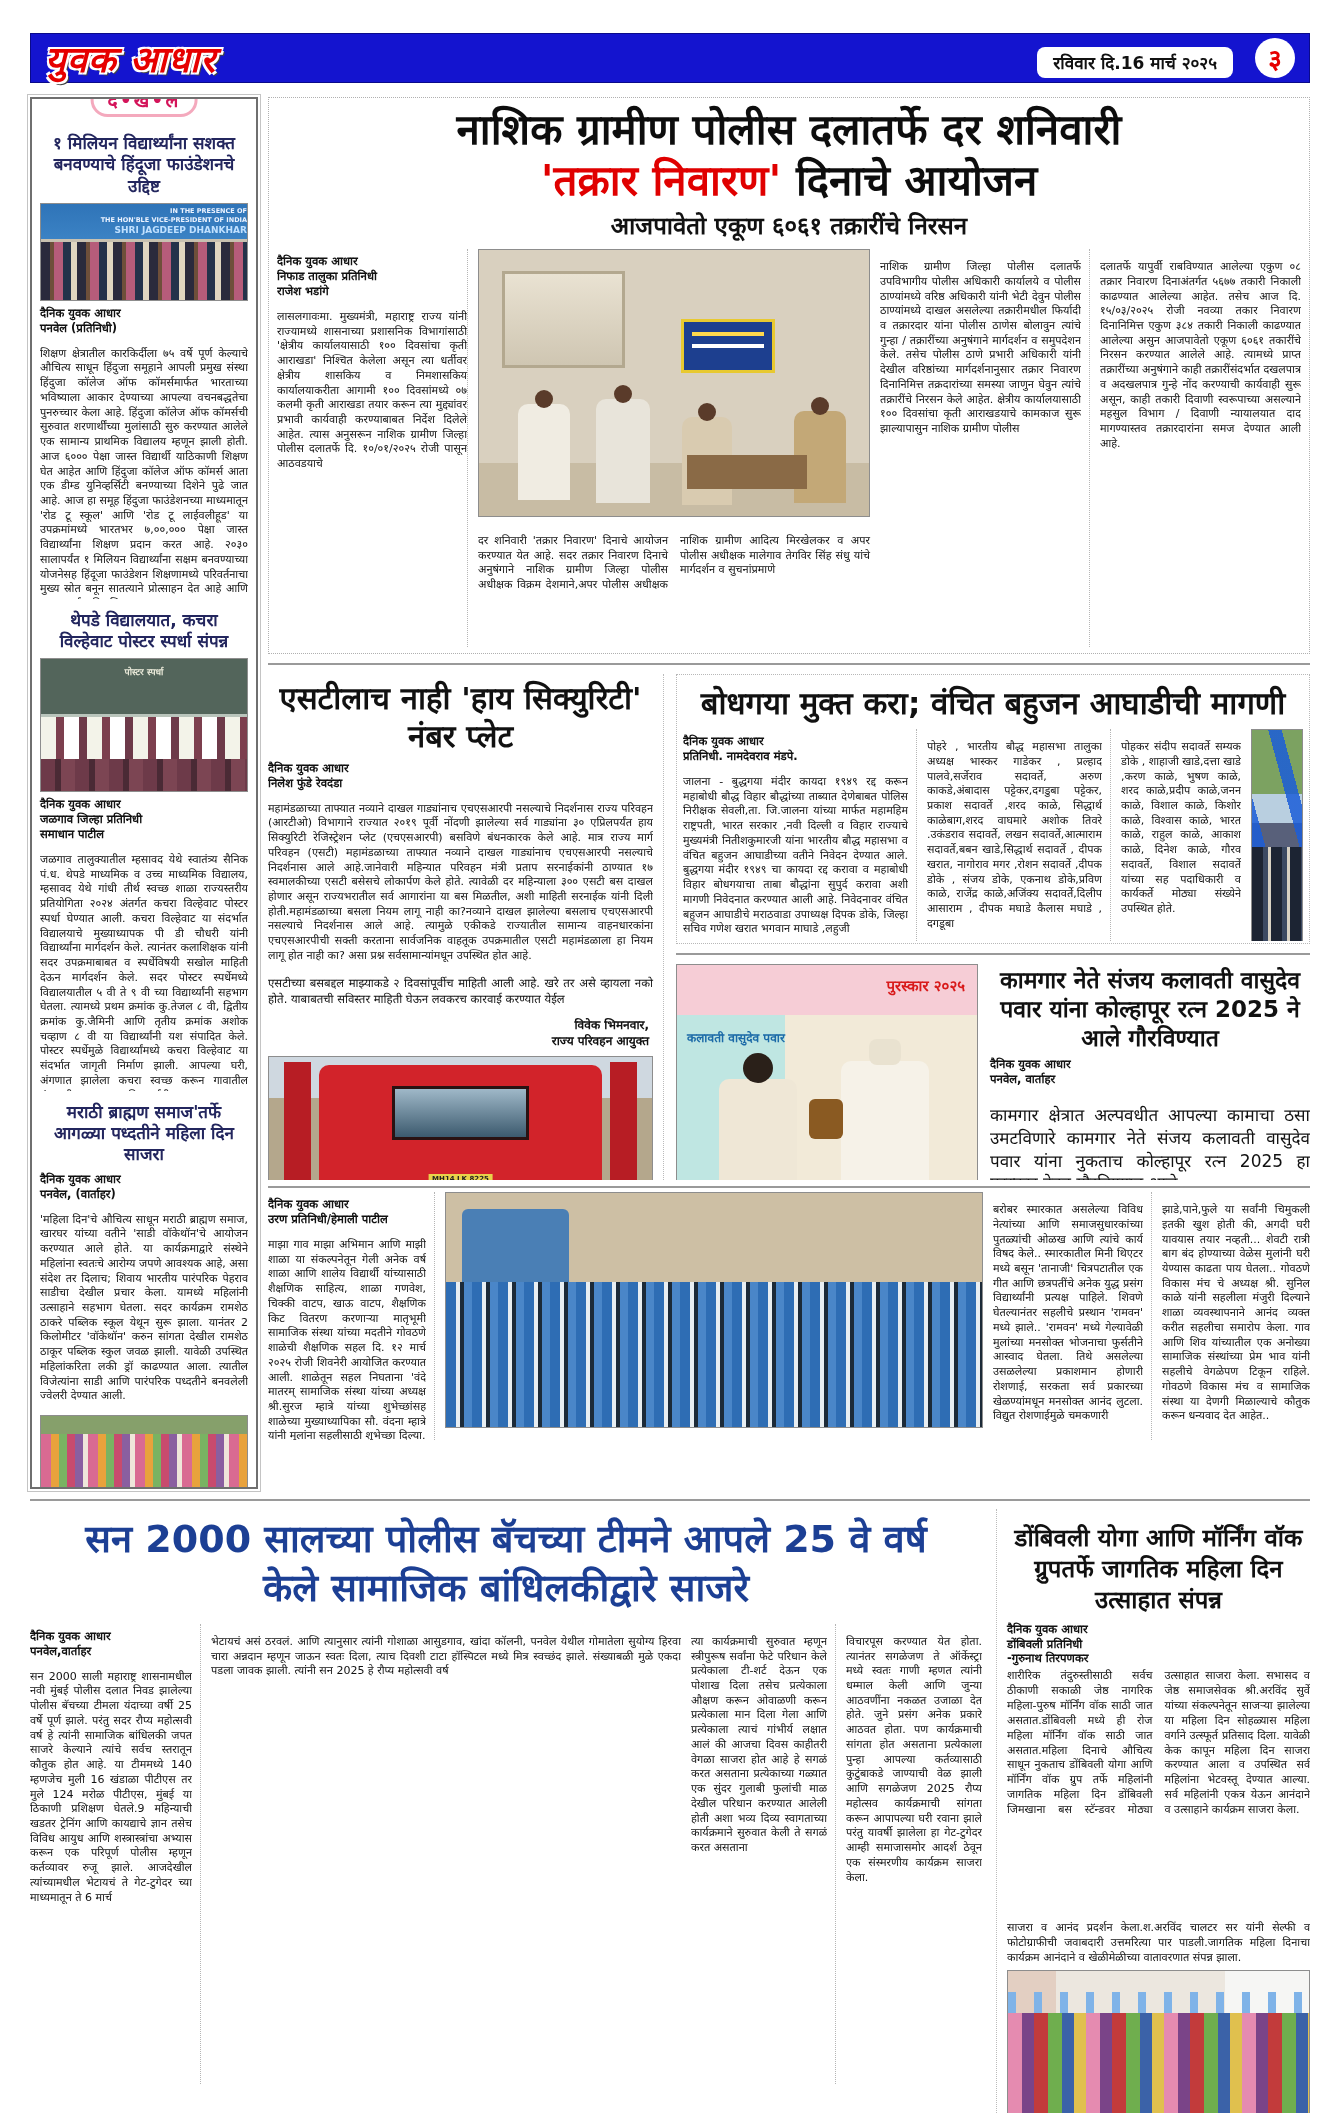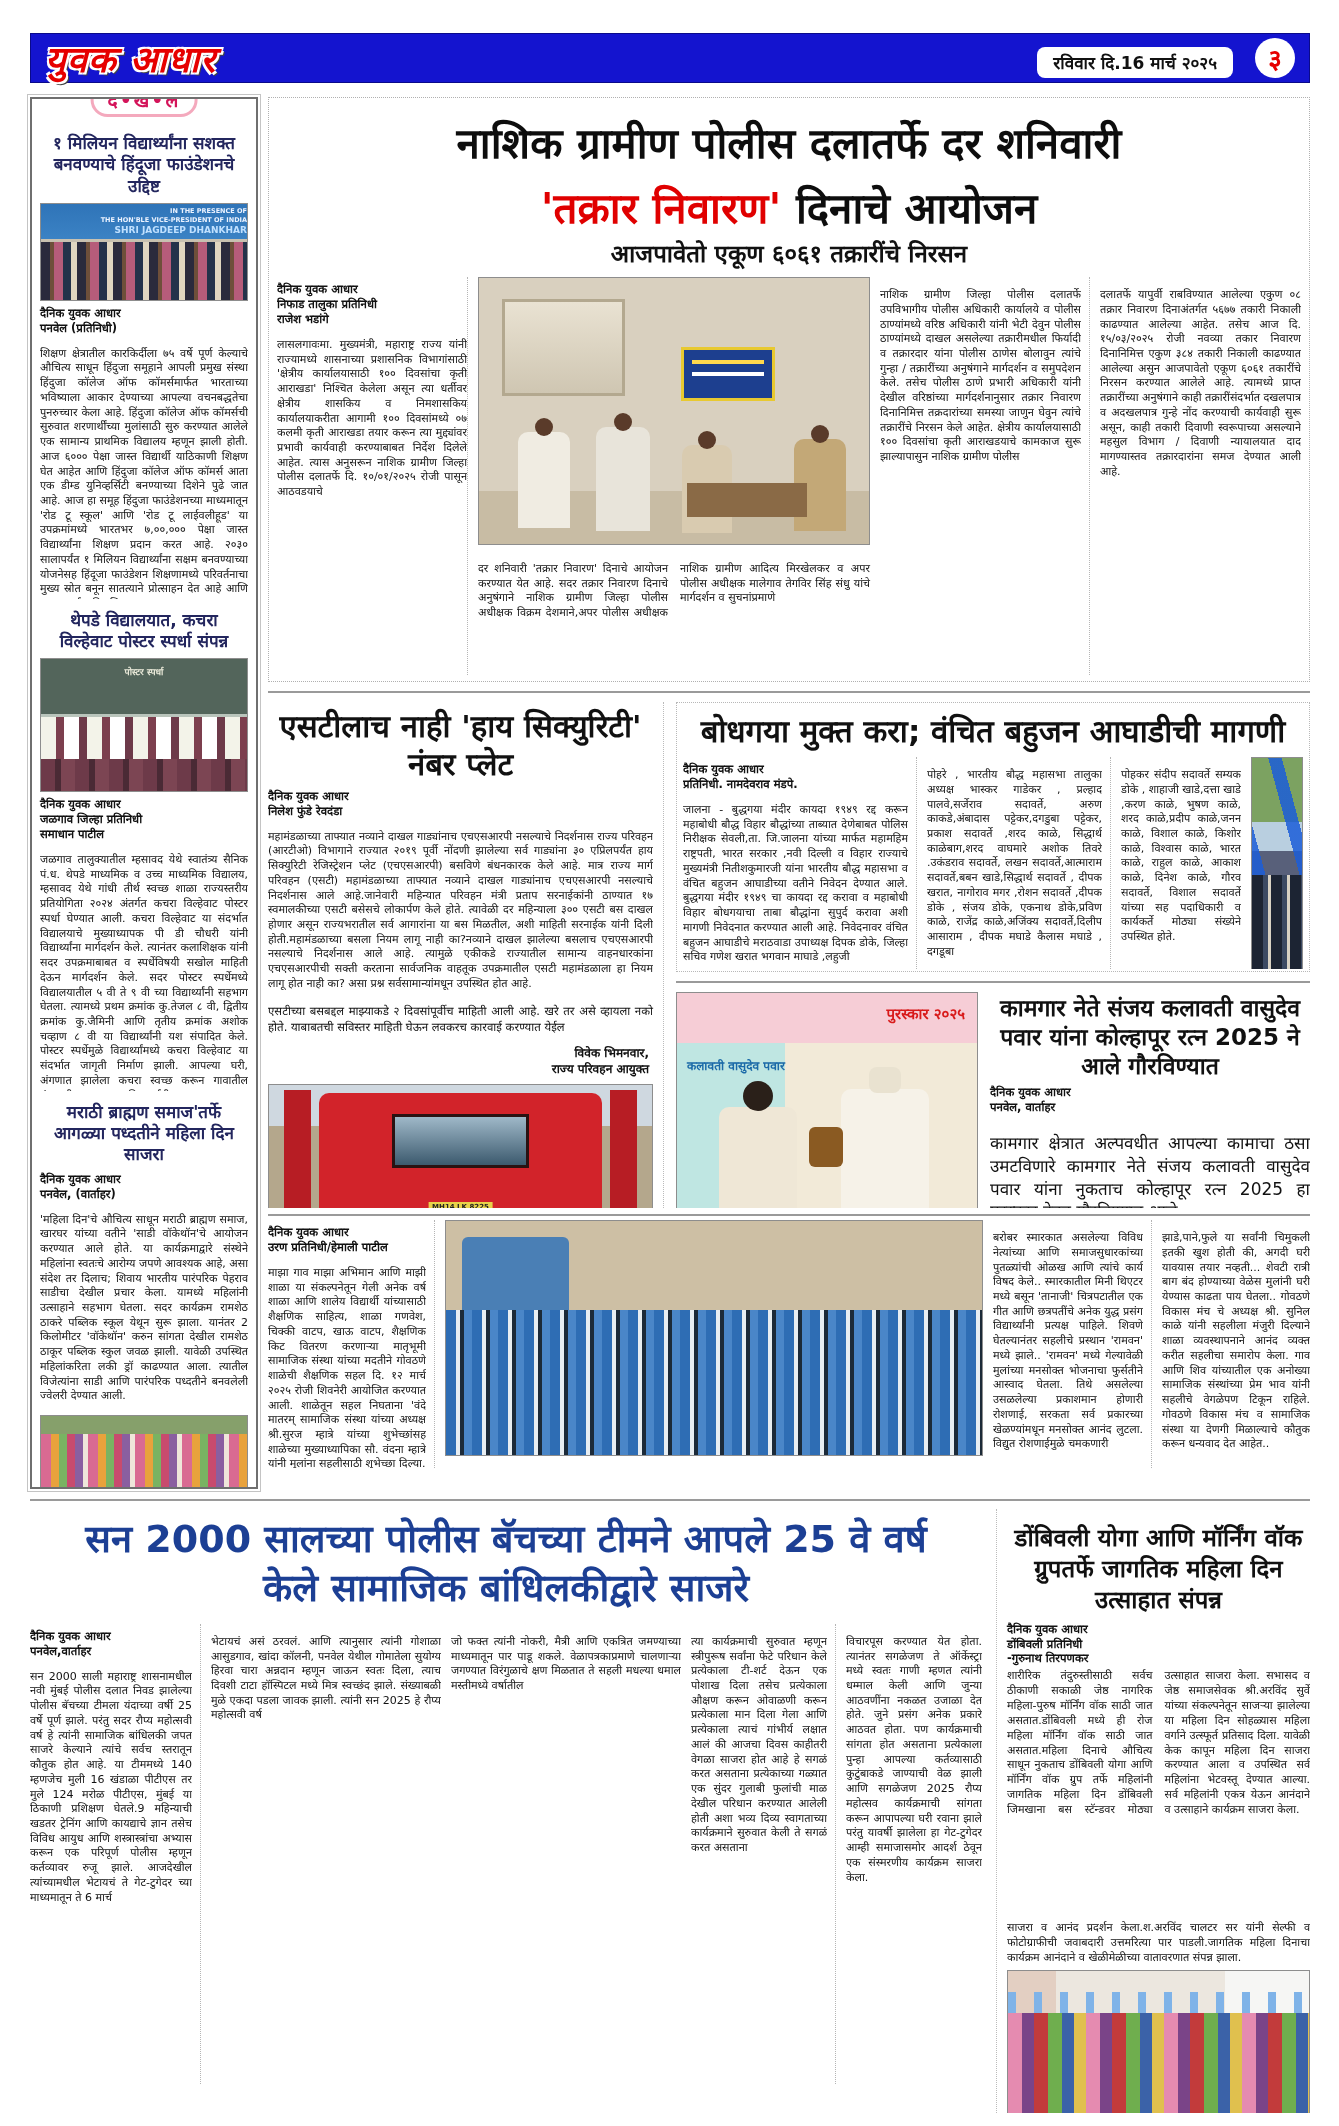--- a/index.html
+++ b/index.html
@@ -28,21 +28,21 @@
 
   
   .hl-side{font-size:17px;line-height:1.25;font-weight:800;color:#23265e;text-align:center;margin:8px 2px 6px;}
   .byline{font-size:11.5px;font-weight:800;line-height:1.3;margin:5px 0 3px;}
   .byline span{display:block;}
   .body-txt{font-size:11px;line-height:1.34;text-align:justify;overflow:hidden;}
   .col-sep{border-right:1px dotted #b5b5b5;}
 
   
   .main-story{border:1px dotted #b0b0b0;padding:4px 8px 6px;}
-  .hl-main{font-size:42px;font-weight:900;text-align:center;line-height:1.12;color:#0d0d0d;margin:18px 0 0;}
+  .hl-main{font-size:42px;font-weight:900;text-align:center;line-height:1.12;color:#0d0d0d;margin:4px 0 0;}
   .hl-main .red{color:#e00000;}
   .subhead{font-size:24px;font-weight:800;text-align:center;margin:4px 0 8px;}
   .ms-content{display:flex;gap:10px;height:398px;overflow:hidden;}
   .ms-col1{width:190px;flex:none;}
   .ms-mid{width:392px;flex:none;display:flex;flex-direction:column;gap:6px;}
   .ms-col3,.ms-col4{flex:1;min-width:0;}
   .caption{font-size:11px;line-height:1.32;text-align:justify;column-count:2;column-gap:12px;}
 
   .rule{height:0;border-top:2px solid #9a9a9a;margin:3px 0;}
 
@@ -356,21 +356,20 @@
         <div class="po-c1 col-sep" style="padding-right:8px">
           <div class="byline">
             <span>दैनिक युवक आधार</span>
             <span>पनवेल,वार्ताहर</span>
           </div>
           <p class="body-txt">सन 2000 साली महाराष्ट्र शासनामधील नवी मुंबई पोलीस दलात निवड झालेल्या पोलीस बॅचच्या टीमला यंदाच्या वर्षी 25 वर्षे पूर्ण झाले. परंतु सदर रौप्य महोत्सवी वर्ष हे त्यांनी सामाजिक बांधिलकी जपत साजरे केल्याने त्यांचे सर्वच स्तरातून कौतुक होत आहे. या टीममध्ये 140 म्हणजेच मुली 16 खंडाळा पीटीएस तर मुले 124 मरोळ पीटीएस, मुंबई या ठिकाणी प्रशिक्षण घेतले.9 महिन्याची खडतर ट्रेनिंग आणि कायद्याचे ज्ञान तसेच विविध आयुध आणि शस्त्रास्त्रांचा अभ्यास करून एक परिपूर्ण पोलीस म्हणून कर्तव्यावर रुजू झाले. आजदेखील त्यांच्यामधील भेटायचं ते गेट-टुगेदर च्या माध्यमातून ते 6 मार्च</p>
         </div>
         <div class="po-mid">
           <div class="po-sub">
             <p class="body-txt">भेटायचं असं ठरवलं. आणि त्यानुसार त्यांनी गोशाळा आसुडगाव, खांदा कॉलनी, पनवेल येथील गोमातेला सुयोग्य हिरवा चारा अन्नदान म्हणून जाऊन स्वतः दिला, त्याच दिवशी टाटा हॉस्पिटल मध्ये मित्र स्वच्छंद झाले. संख्याबळी मुळे एकदा पडला जावक झाली. त्यांनी सन 2025 हे रौप्य महोत्सवी वर्ष</p>
-            <p class="body-txt">जो फक्त त्यांनी नोकरी, मैत्री आणि एकत्रित जमण्याच्या माध्यमातून पार पाडू शकले. वेळापत्रकाप्रमाणे चालणाऱ्या जगण्यात विरंगुळाचे क्षण मिळतात ते सहली मधल्या धमाल मस्तीमध्ये वर्षातील</p>
           </div>
         </div>
         <div class="po-c3 col-sep" style="padding-right:8px">
           <p class="body-txt">त्या कार्यक्रमाची सुरुवात म्हणून स्त्रीपुरूष सर्वांना फेटे परिधान केले प्रत्येकाला टी-शर्ट देऊन एक पोशाख दिला तसेच प्रत्येकाला औक्षण करून ओवाळणी करून प्रत्येकाला मान दिला गेला आणि प्रत्येकाला त्याचं गांभीर्य लक्षात आलं की आजचा दिवस काहीतरी वेगळा साजरा होत आहे हे सगळं करत असताना प्रत्येकाच्या गळ्यात एक सुंदर गुलाबी फुलांची माळ देखील परिधान करण्यात आलेली होती अशा भव्य दिव्य स्वागताच्या कार्यक्रमाने सुरुवात केली ते सगळं करत असताना</p>
         </div>
         <div class="po-c3">
           <p class="body-txt">विचारपूस करण्यात येत होता. त्यानंतर सगळेजण ते ऑर्केस्ट्रा मध्ये स्वतः गाणी म्हणत त्यांनी धम्माल केली आणि जुन्या आठवणींना नकळत उजाळा देत होते. जुने प्रसंग अनेक प्रकारे आठवत होता. पण कार्यक्रमाची सांगता होत असताना प्रत्येकाला पुन्हा आपल्या कर्तव्यासाठी कुटुंबाकडे जाण्याची वेळ झाली आणि सगळेजण 2025 रौप्य महोत्सव कार्यक्रमाची सांगता करून आपापल्या घरी रवाना झाले परंतु यावर्षी झालेला हा गेट-टुगेदर आम्ही समाजासमोर आदर्श ठेवून एक संस्मरणीय कार्यक्रम साजरा केला.</p>
         </div>
       </div>
     </article>

